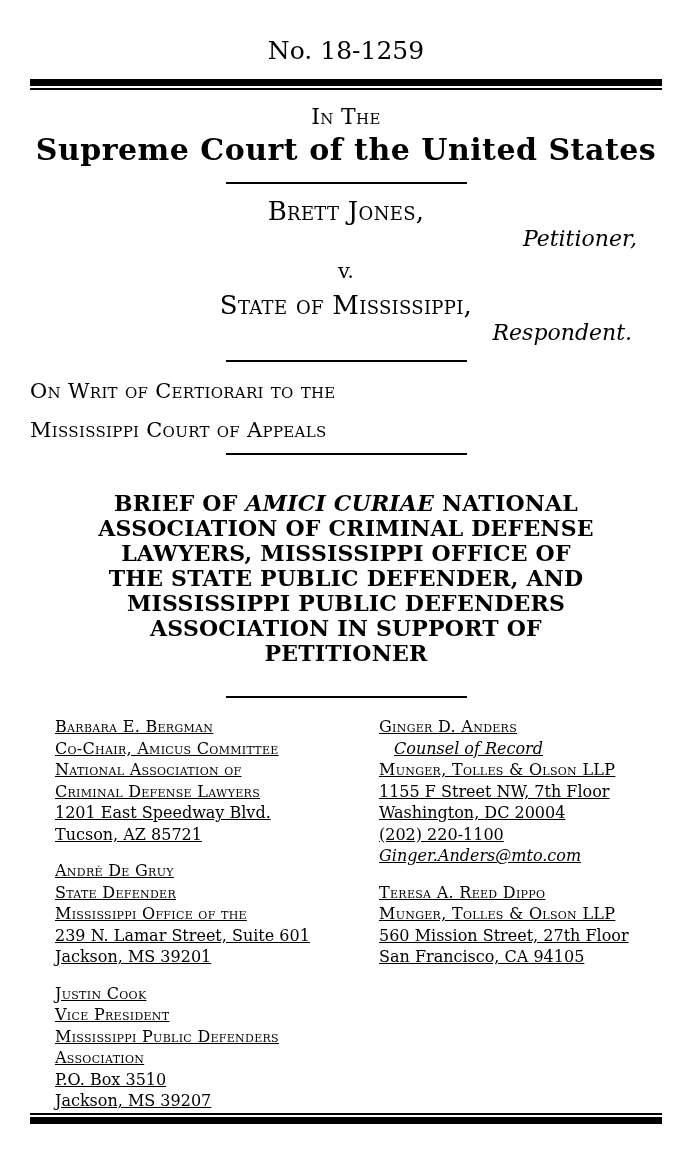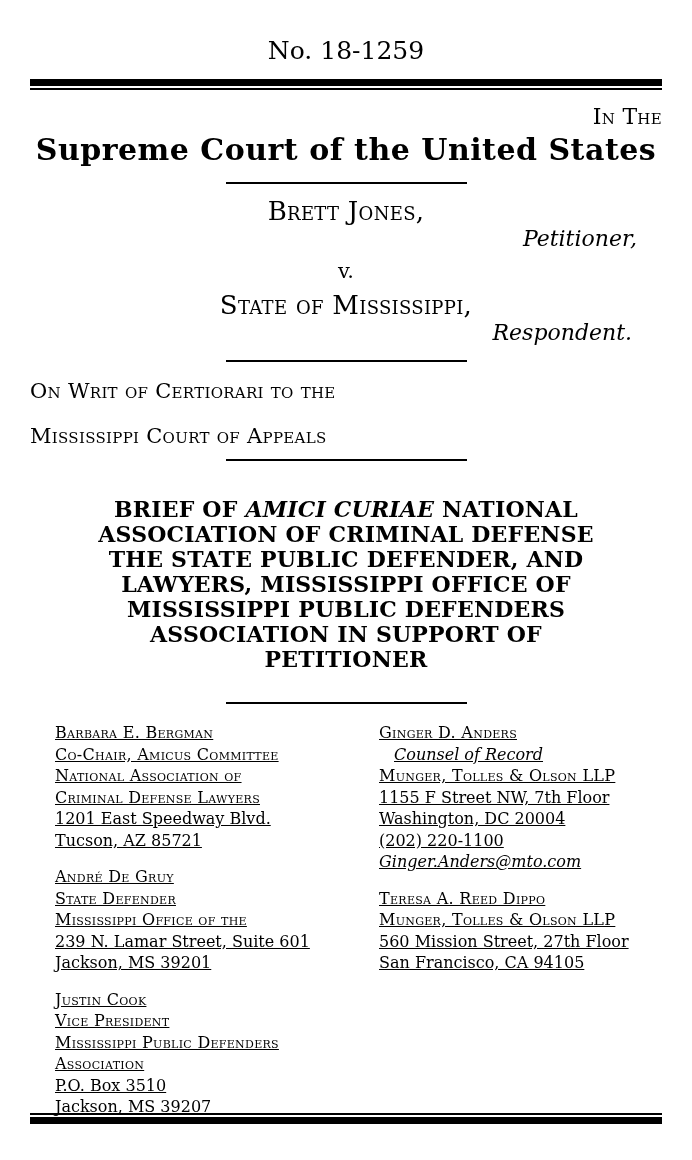--- a/index.html
+++ b/index.html
@@ -17,36 +17,36 @@
 
   .rule .bar  { height: 7px; background: #000; }
   .rule .thin { height: 2px; background: #000; }
   .rule .gap  { height: 2px; }
   .rule-top { margin-top: 14px; }
   .rule-bottom { position: absolute; left: 30px; right: 30px; top: 1113px; }
 
   .sc { font-variant: small-caps; letter-spacing: 0.3px; }
   .it { font-style: italic; }
 
-  .in-the { margin-top: 14px; text-align: right; font-size: 22px; line-height: 26px; }
+  .in-the { margin-top: 14px; text-align: center; font-size: 22px; line-height: 26px; }
   .court  { margin-top: 2px; text-align: center; font-size: 30px; line-height: 36px; font-weight: 700; letter-spacing: 0.5px; }
 
   .sep { width: 241px; margin: 14px auto 0; border-top: 2px solid #000; height: 0; }
   .sep-writ  { margin-top: 9px; }
   .sep-title { margin-top: 30px; }
 
   .party  { margin-top: 14px; text-align: center; font-size: 26px; line-height: 26px; }
   .party-resp { margin-top: 8px; }
   .role   { margin-top: 2px; text-align: right; font-size: 22px; line-height: 26px; font-style: italic; }
   .role-pet  { padding-right: 25px; }
   .role-resp { padding-right: 30px; }
   .versus { margin-top: 6px; text-align: center; font-size: 21px; line-height: 26px; }
 
   .writ { margin-top: 16px; text-align: left; font-size: 21px; line-height: 27px; }
-  .writ + .writ { margin-top: 18px; }
+  .writ + .writ { margin-top: 12px; }
 
   .title { margin-top: 36px; text-align: center; font-weight: 700; font-size: 22px; line-height: 25px; letter-spacing: 0.2px; }
   .title em { font-style: italic; }
 
   .counsel { margin-top: 18px; display: flex; padding-left: 25px; }
   .col-left  { width: 288px; flex: 0 0 288px; }
   .col-right { flex: 1; margin-left: 36px; }
   .blk + .blk { margin-top: 15px; }
   .ln { font-size: 16px; line-height: 21.5px; white-space: nowrap; text-decoration: underline; }
   .ln.indent { padding-left: 15px; }
@@ -78,22 +78,22 @@
   <div class="sep"></div>
 
   <div class="writ sc">On Writ of Certiorari to the</div>
   <div class="writ sc">Mississippi Court of Appeals</div>
 
   <div class="sep sep-writ"></div>
 
   <div class="title">
     <div><span>BRIEF OF </span><em>AMICI CURIAE</em><span> NATIONAL</span></div>
     <div>ASSOCIATION OF CRIMINAL DEFENSE</div>
+    <div>LAWYERS, MISSISSIPPI OFFICE OF</div>
     <div>THE STATE PUBLIC DEFENDER, AND</div>
-    <div>LAWYERS, MISSISSIPPI OFFICE OF</div>
     <div>MISSISSIPPI PUBLIC DEFENDERS</div>
     <div>ASSOCIATION IN SUPPORT OF</div>
     <div>PETITIONER</div>
   </div>
 
   <div class="sep sep-title"></div>
 
   <div class="counsel">
     <div class="col-left">
       <div class="blk">

